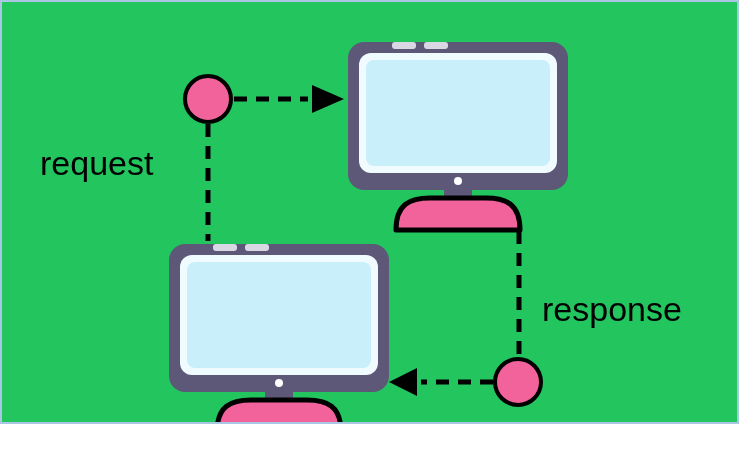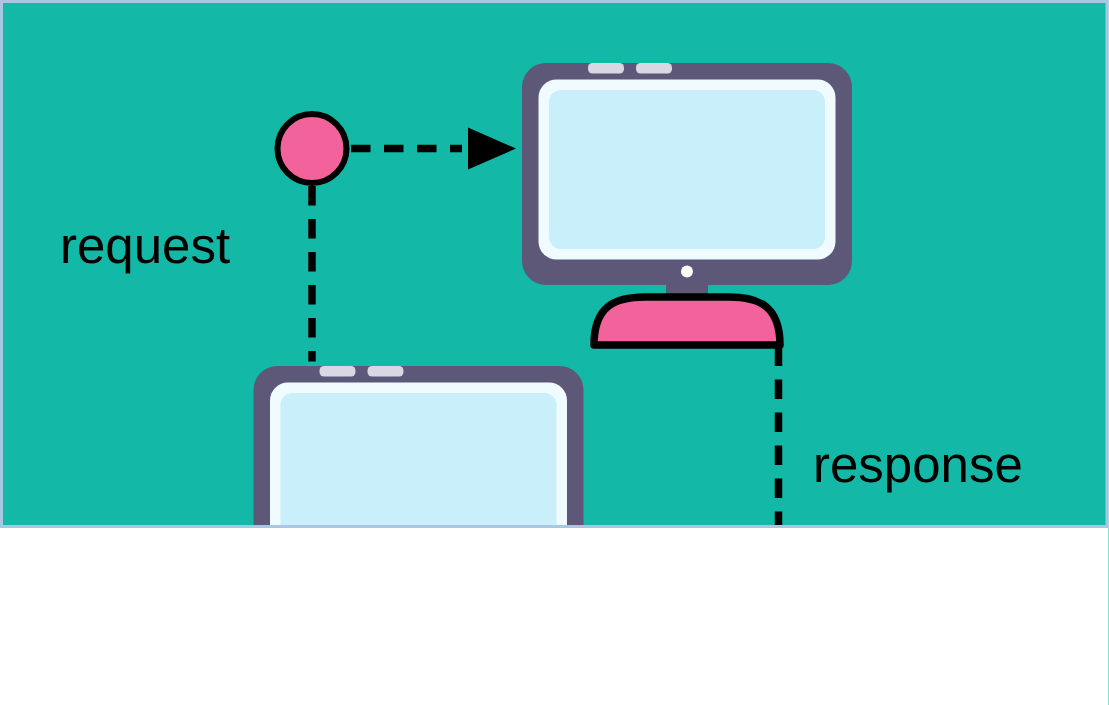--- a/index.html
+++ b/index.html
@@ -1,21 +1,21 @@
 <!DOCTYPE html>
 <html><head>
 <meta charset="utf-8">
 <style>
   html, body { margin: 0; padding: 0; background: #ffffff; }
   .canvas {
     position: relative;
     width: 739px;
-    height: 352px;
+    height: 424px;
     box-sizing: border-box;
-    background: #14b8a6;
+    background: #22c55e;
     border: 2px solid #a9c7e2;
     overflow: hidden;
     font-family: "Liberation Sans", sans-serif;
   }
   svg { display: block; }
   .dash {
     fill: none;
     stroke-width: 5;
     stroke-dasharray: 13 9;
     stroke-linecap: butt;

